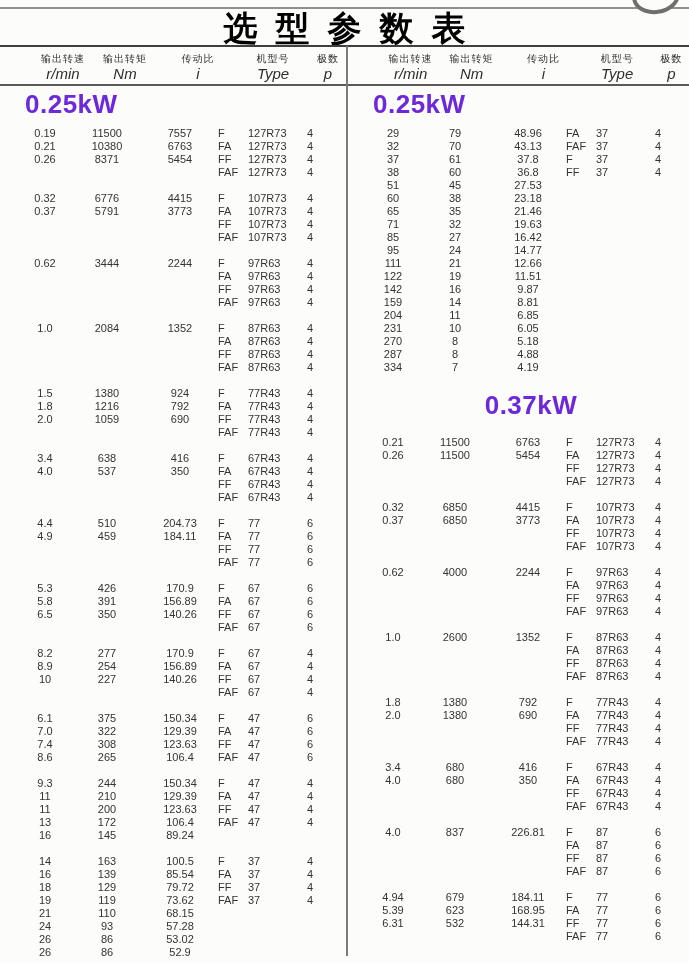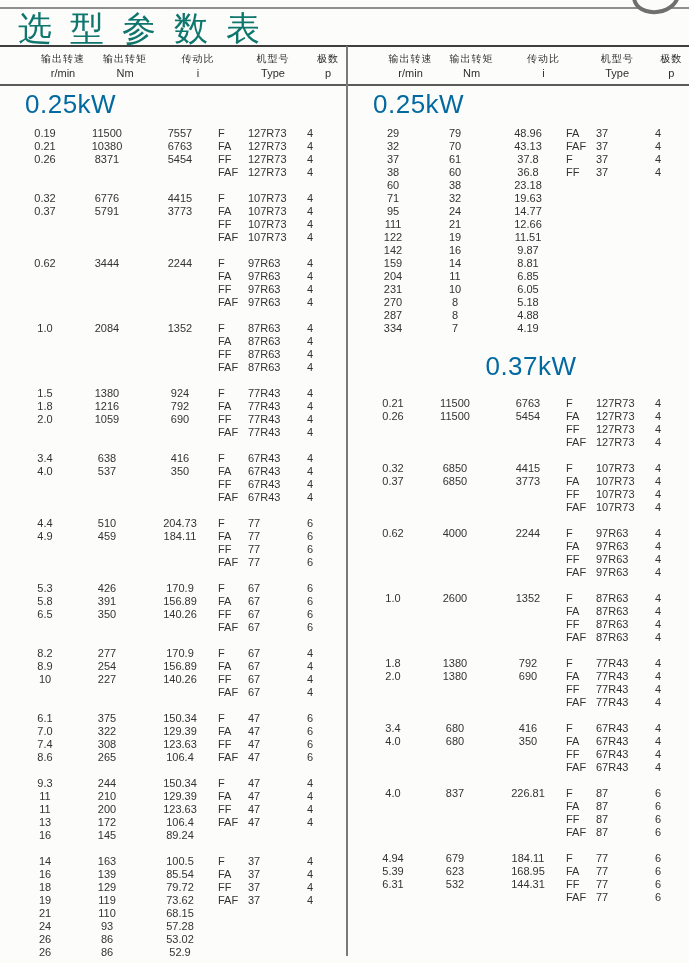--- a/index.html
+++ b/index.html
@@ -13,35 +13,35 @@
   .rule-top{top:7px;height:2px;background:#8f8f8f;}
   .rule-title{top:45px;height:2px;background:#3f3f3f;}
   .rule-head{top:84px;height:2px;background:#5a5a5a;}
   .divider-v{position:absolute;left:346px;top:46px;width:2px;height:910px;background:#7a7a7a;}
   .swoosh{
     position:absolute;left:632px;top:-22px;width:40px;height:28px;
     border:4px solid #6f6f6f;border-radius:50%;
     background:#fcfcfa;transform:rotate(-8deg);
   }
   .page-title{
-    position:absolute;top:6px;left:0;width:689px;text-align:left;
-    font-size:34px;font-weight:normal;color:#0f766e;
+    position:absolute;top:6px;left:0;width:689px;text-align:center;
+    font-size:34px;font-weight:bold;color:#000000;
     letter-spacing:18px;text-indent:18px;white-space:nowrap;
   }
   .half{position:absolute;top:45px;bottom:0;}
   .half-left{left:0;width:346px;}
   .half-right{left:348px;width:341px;}
   .half-inner{padding-left:18px;}
   .head-row{display:flex;height:39px;padding:7px 0 0 18px;box-sizing:border-box;}
   .hc{text-align:center;line-height:13px;}
   .hc .zh{font-size:10px;color:#2e2e2e;letter-spacing:1px;}
-  .hc .en{font-size:11px;color:#2e2e2e;margin-top:2px;}
+  .hc .en{font-size:15px;color:#2e2e2e;margin-top:2px;font-style:italic;}
   .hc0{width:54px;}.hc1{width:70px;}.hc2{width:76px;}.hc3{width:74px;}.hc4{width:36px;}
   .power{
-    font-size:26px;font-weight:400;color:#0369a1;
+    font-size:26px;font-weight:700;color:#6d28d9;
     line-height:30px;margin:5px 0 8px 7px;letter-spacing:0.5px;
   }
   .power.later{margin:16px 0 16px 7px;text-align:center;}
   .group{margin-bottom:13px;}
   .row{display:flex;height:13px;line-height:13px;font-size:11px;color:#333;}
   .cell{white-space:nowrap;overflow:visible;}
   .c-n{width:54px;text-align:center;}
   .c-t{width:70px;text-align:center;}
   .c-i{width:76px;text-align:center;}
   .c-tp{width:30px;text-align:left;}
@@ -583,31 +583,55 @@
         </div>
         <div class="row">
           <div class="cell c-n">38</div>
           <div class="cell c-t">60</div>
           <div class="cell c-i">36.8</div>
           <div class="cell c-tp">FF</div>
           <div class="cell c-tm">37</div>
           <div class="cell c-p">4</div>
         </div>
         <div class="row">
+          <div class="cell c-n">51</div>
+          <div class="cell c-t">45</div>
+          <div class="cell c-i">27.53</div>
+          <div class="cell c-tp"></div>
+          <div class="cell c-tm"></div>
+          <div class="cell c-p"></div>
+        </div>
+        <div class="row">
           <div class="cell c-n">60</div>
           <div class="cell c-t">38</div>
           <div class="cell c-i">23.18</div>
           <div class="cell c-tp"></div>
           <div class="cell c-tm"></div>
           <div class="cell c-p"></div>
         </div>
         <div class="row">
+          <div class="cell c-n">65</div>
+          <div class="cell c-t">35</div>
+          <div class="cell c-i">21.46</div>
+          <div class="cell c-tp"></div>
+          <div class="cell c-tm"></div>
+          <div class="cell c-p"></div>
+        </div>
+        <div class="row">
           <div class="cell c-n">71</div>
           <div class="cell c-t">32</div>
           <div class="cell c-i">19.63</div>
+          <div class="cell c-tp"></div>
+          <div class="cell c-tm"></div>
+          <div class="cell c-p"></div>
+        </div>
+        <div class="row">
+          <div class="cell c-n">85</div>
+          <div class="cell c-t">27</div>
+          <div class="cell c-i">16.42</div>
           <div class="cell c-tp"></div>
           <div class="cell c-tm"></div>
           <div class="cell c-p"></div>
         </div>
         <div class="row">
           <div class="cell c-n">95</div>
           <div class="cell c-t">24</div>
           <div class="cell c-i">14.77</div>
           <div class="cell c-tp"></div>
           <div class="cell c-tm"></div>

